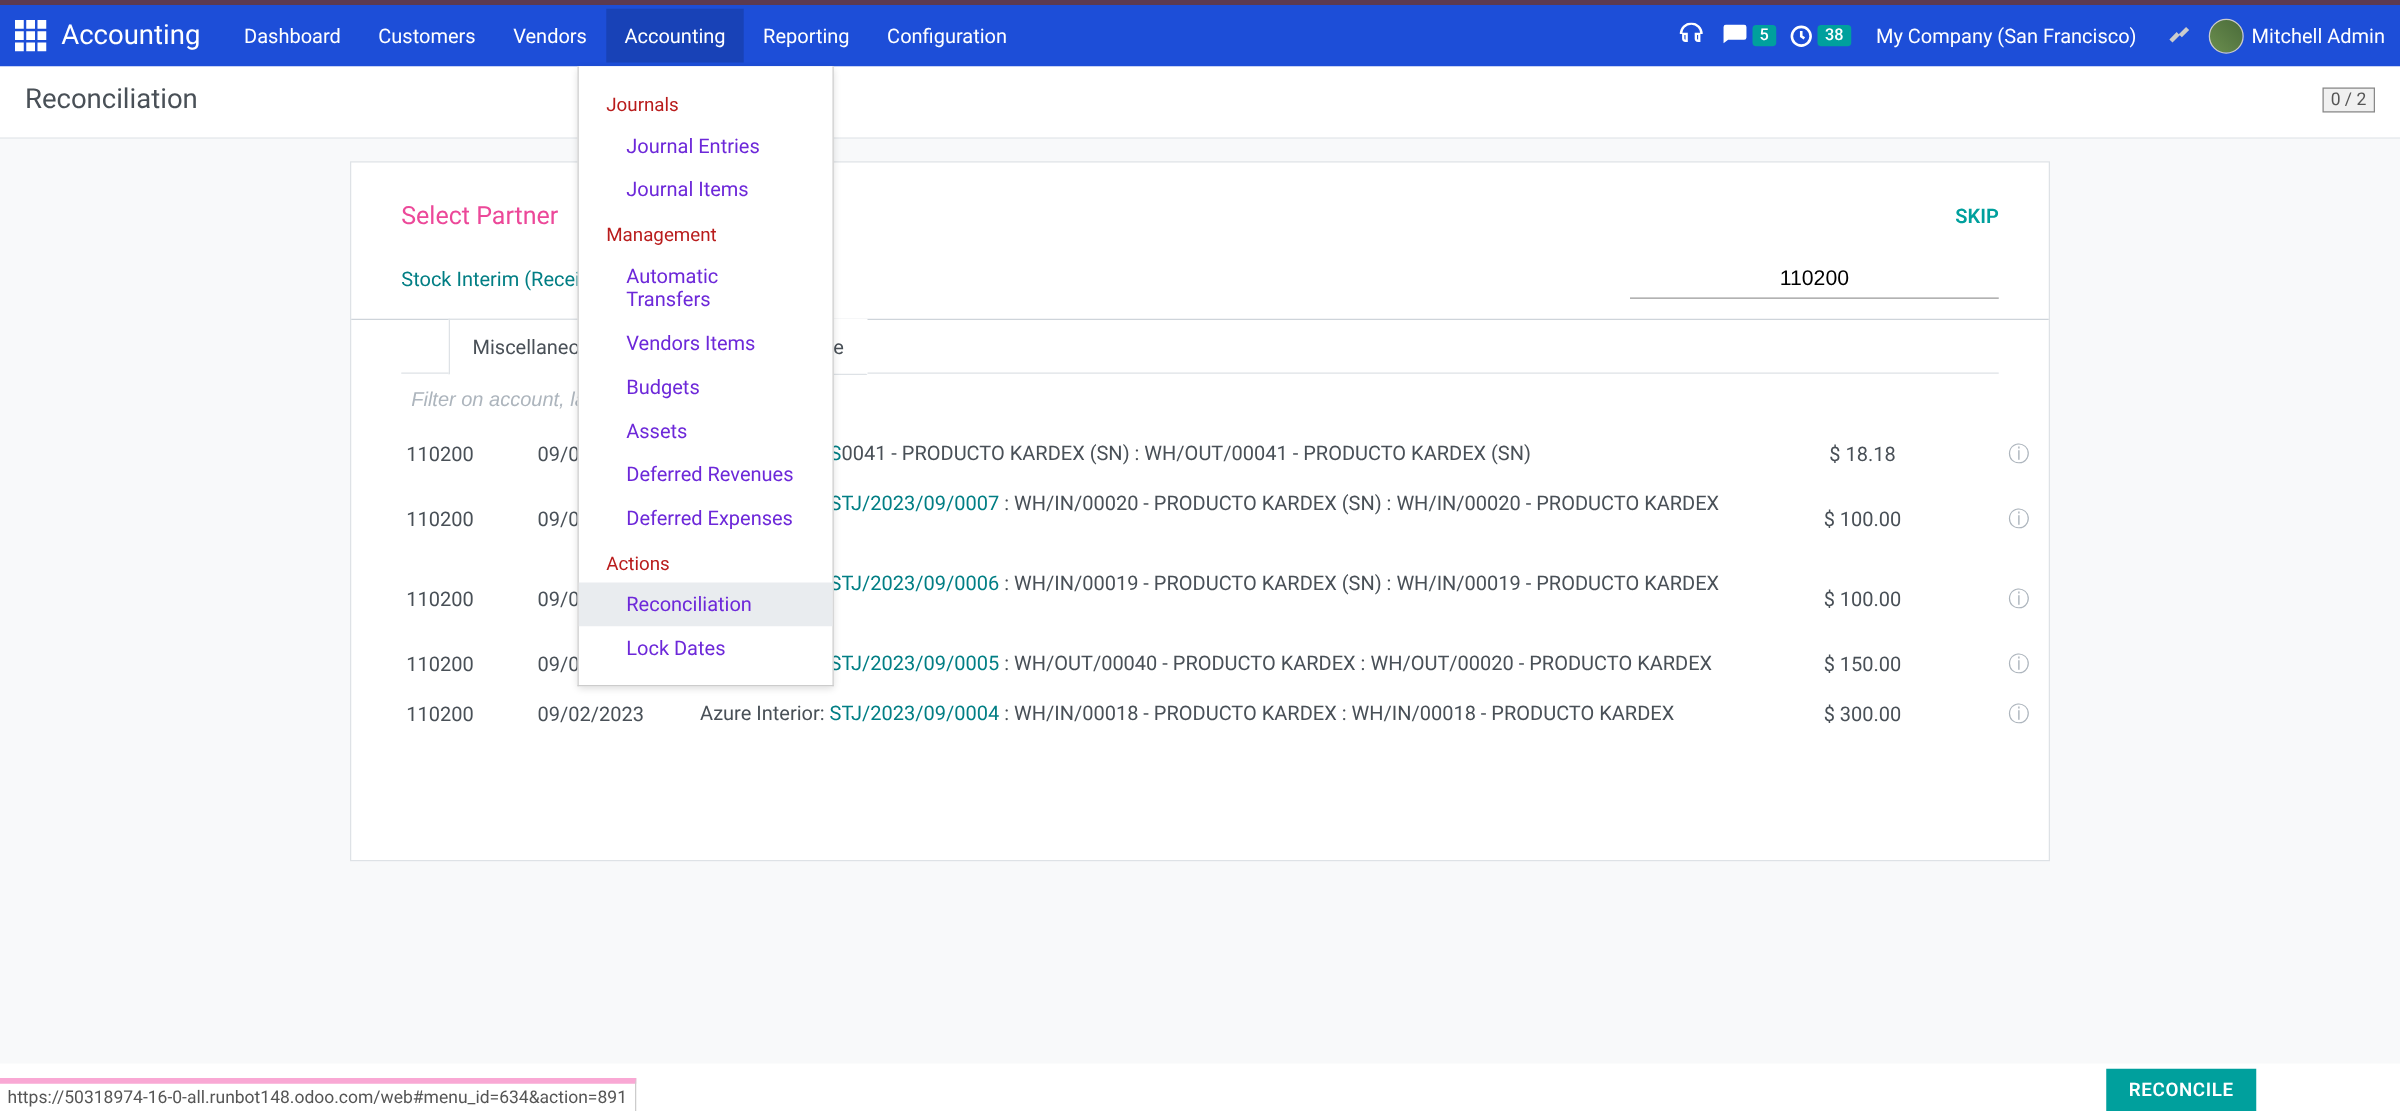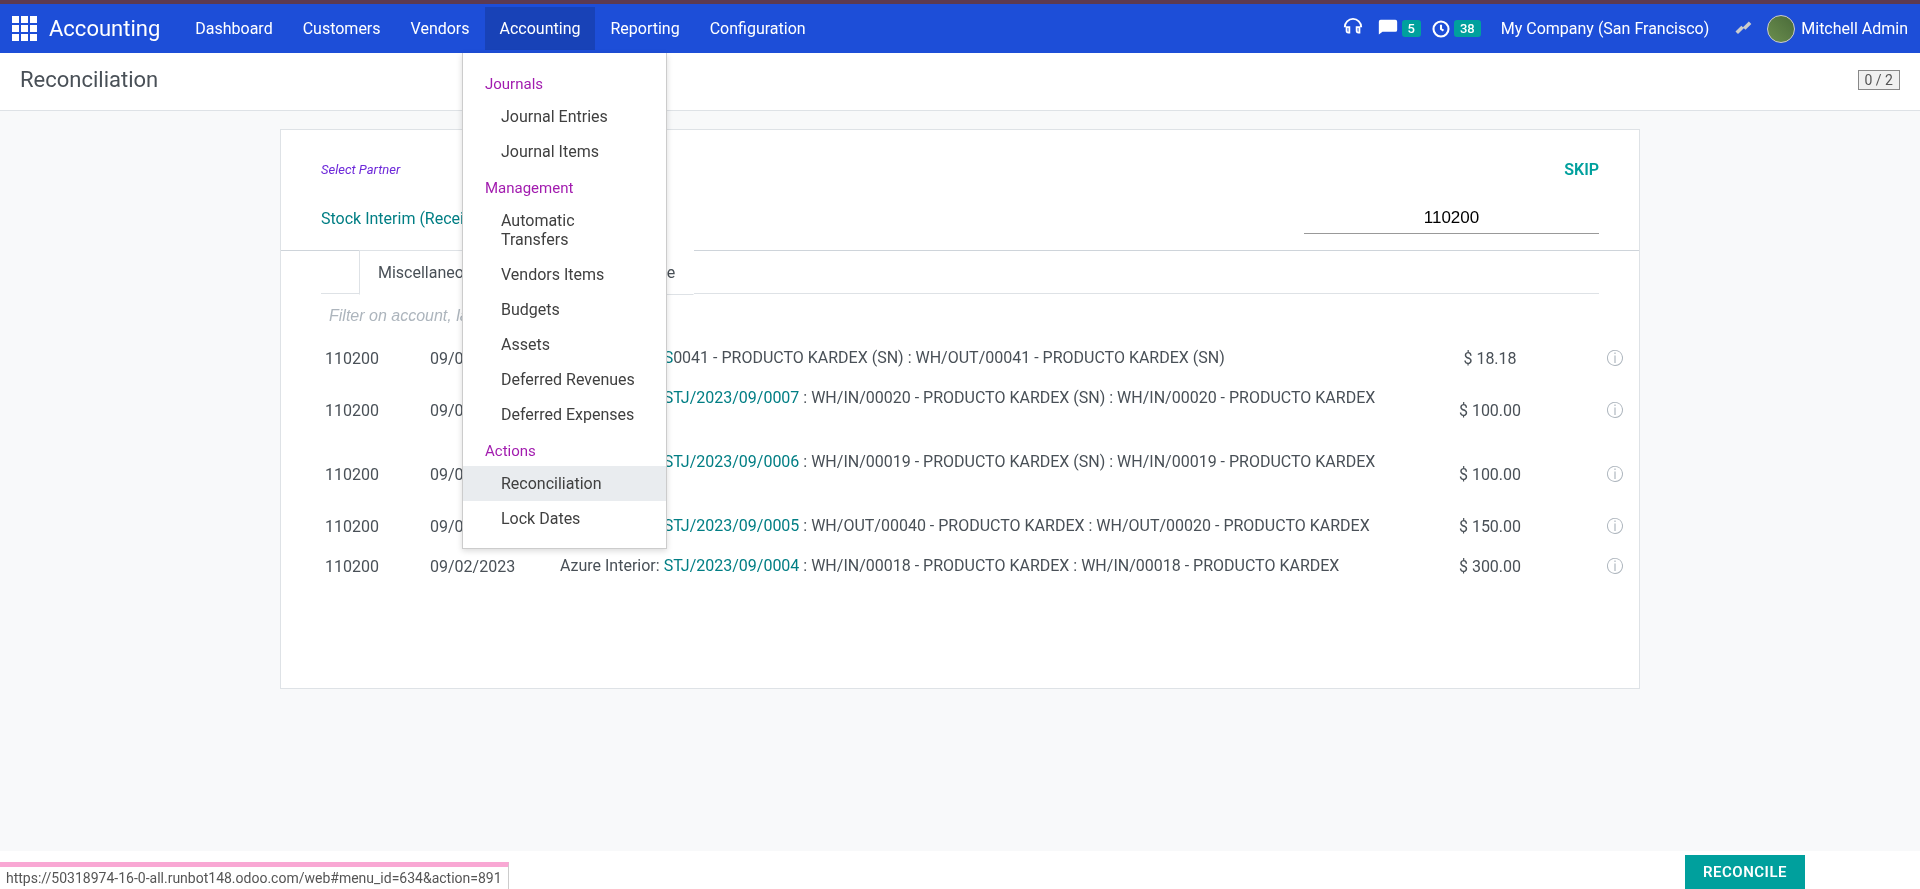--- a/index.html
+++ b/index.html
@@ -21,29 +21,29 @@
 .avatar { width: 28px; height: 28px; border-radius: 50%; background: linear-gradient(45deg,#6b8e4e,#4a6b3a); border:1px solid #ccc; display: inline-block; }
 .user-name { font-size: 16px; margin-left: 6px; }
 
 
 .breadcrumb-row { padding: 14px 20px 18px 20px; display: flex; align-items: center; justify-content: space-between; border-bottom: 1px solid #dee2e6; }
 .breadcrumb-title { font-size: 22px; color: #495057; }
 .counter-box { border: 1px solid #888; padding: 1px 6px; font-size: 14px; color: #555; background:#f0f0f0; }
 
 
 .dropdown-menu { position: absolute; top: 53px; left: 462px; width: 205px; background: #fff; border: 1px solid #ccc; border-top: none; box-shadow: 0 2px 6px rgba(0,0,0,0.15); padding: 12px 0; z-index: 100; }
-.dropdown-header { font-size: 15px; color: #a21caf; padding: 10px 22px 6px 22px; cursor: default; }
-.dropdown-item { padding: 8px 22px 8px 38px; font-size: 16px; color: #404040; cursor: pointer; }
+.dropdown-header { font-size: 15px; color: #b91c1c; padding: 10px 22px 6px 22px; cursor: default; }
+.dropdown-item { padding: 8px 22px 8px 38px; font-size: 16px; color: #6d28d9; cursor: pointer; }
 .dropdown-item:hover, .dropdown-item.active { background: #e9ecef; }
 
 
 .page-body { background: #f8f9fa; padding: 18px 0 0 0; min-height: 740px; }
 .recon-card { width: 1360px; margin: 0 auto; background: #fff; border: 1px solid #dee2e6; padding: 30px 40px 10px 40px; position: relative; min-height: 560px; }
 .partner-row { display: flex; justify-content: space-between; align-items: center; margin-bottom: 24px; }
-.select-partner { color: #6d28d9; font-size: 13px; font-style: italic; }
+.select-partner { color: #ec4899; font-size: 20px; }
 .skip-btn { color: #00a09d; font-weight: 600; font-size: 16px; cursor: pointer; }
 .account-row { display: flex; justify-content: space-between; align-items: center; padding-bottom: 10px; margin-bottom: 6px; }
 .account-name { color: #017e84; font-size: 16px; }
 .account-code-wrap { position: relative; width: 295px; }
 .account-code-input { width: 100%; border: none; border-bottom: 1px solid #999; font-size: 17px; text-align: center; padding: 5px 0; outline: none;}
 .separator-line { border:none; border-top:1px solid #ced4da; margin:0 -40px; }
 
 .tabs { display: flex; gap: 0; margin-top: -1px; margin-left: 38px; }
 .tab { padding: 12px 18px; font-size: 16px; color: #495057; cursor: pointer; background:#fff; border:1px solid transparent; border-bottom:1px solid #dee2e6; margin-bottom:-1px; }
 .tab.active { border: 1px solid #dee2e6; border-bottom: 1px solid #fff; background:#fff; }

